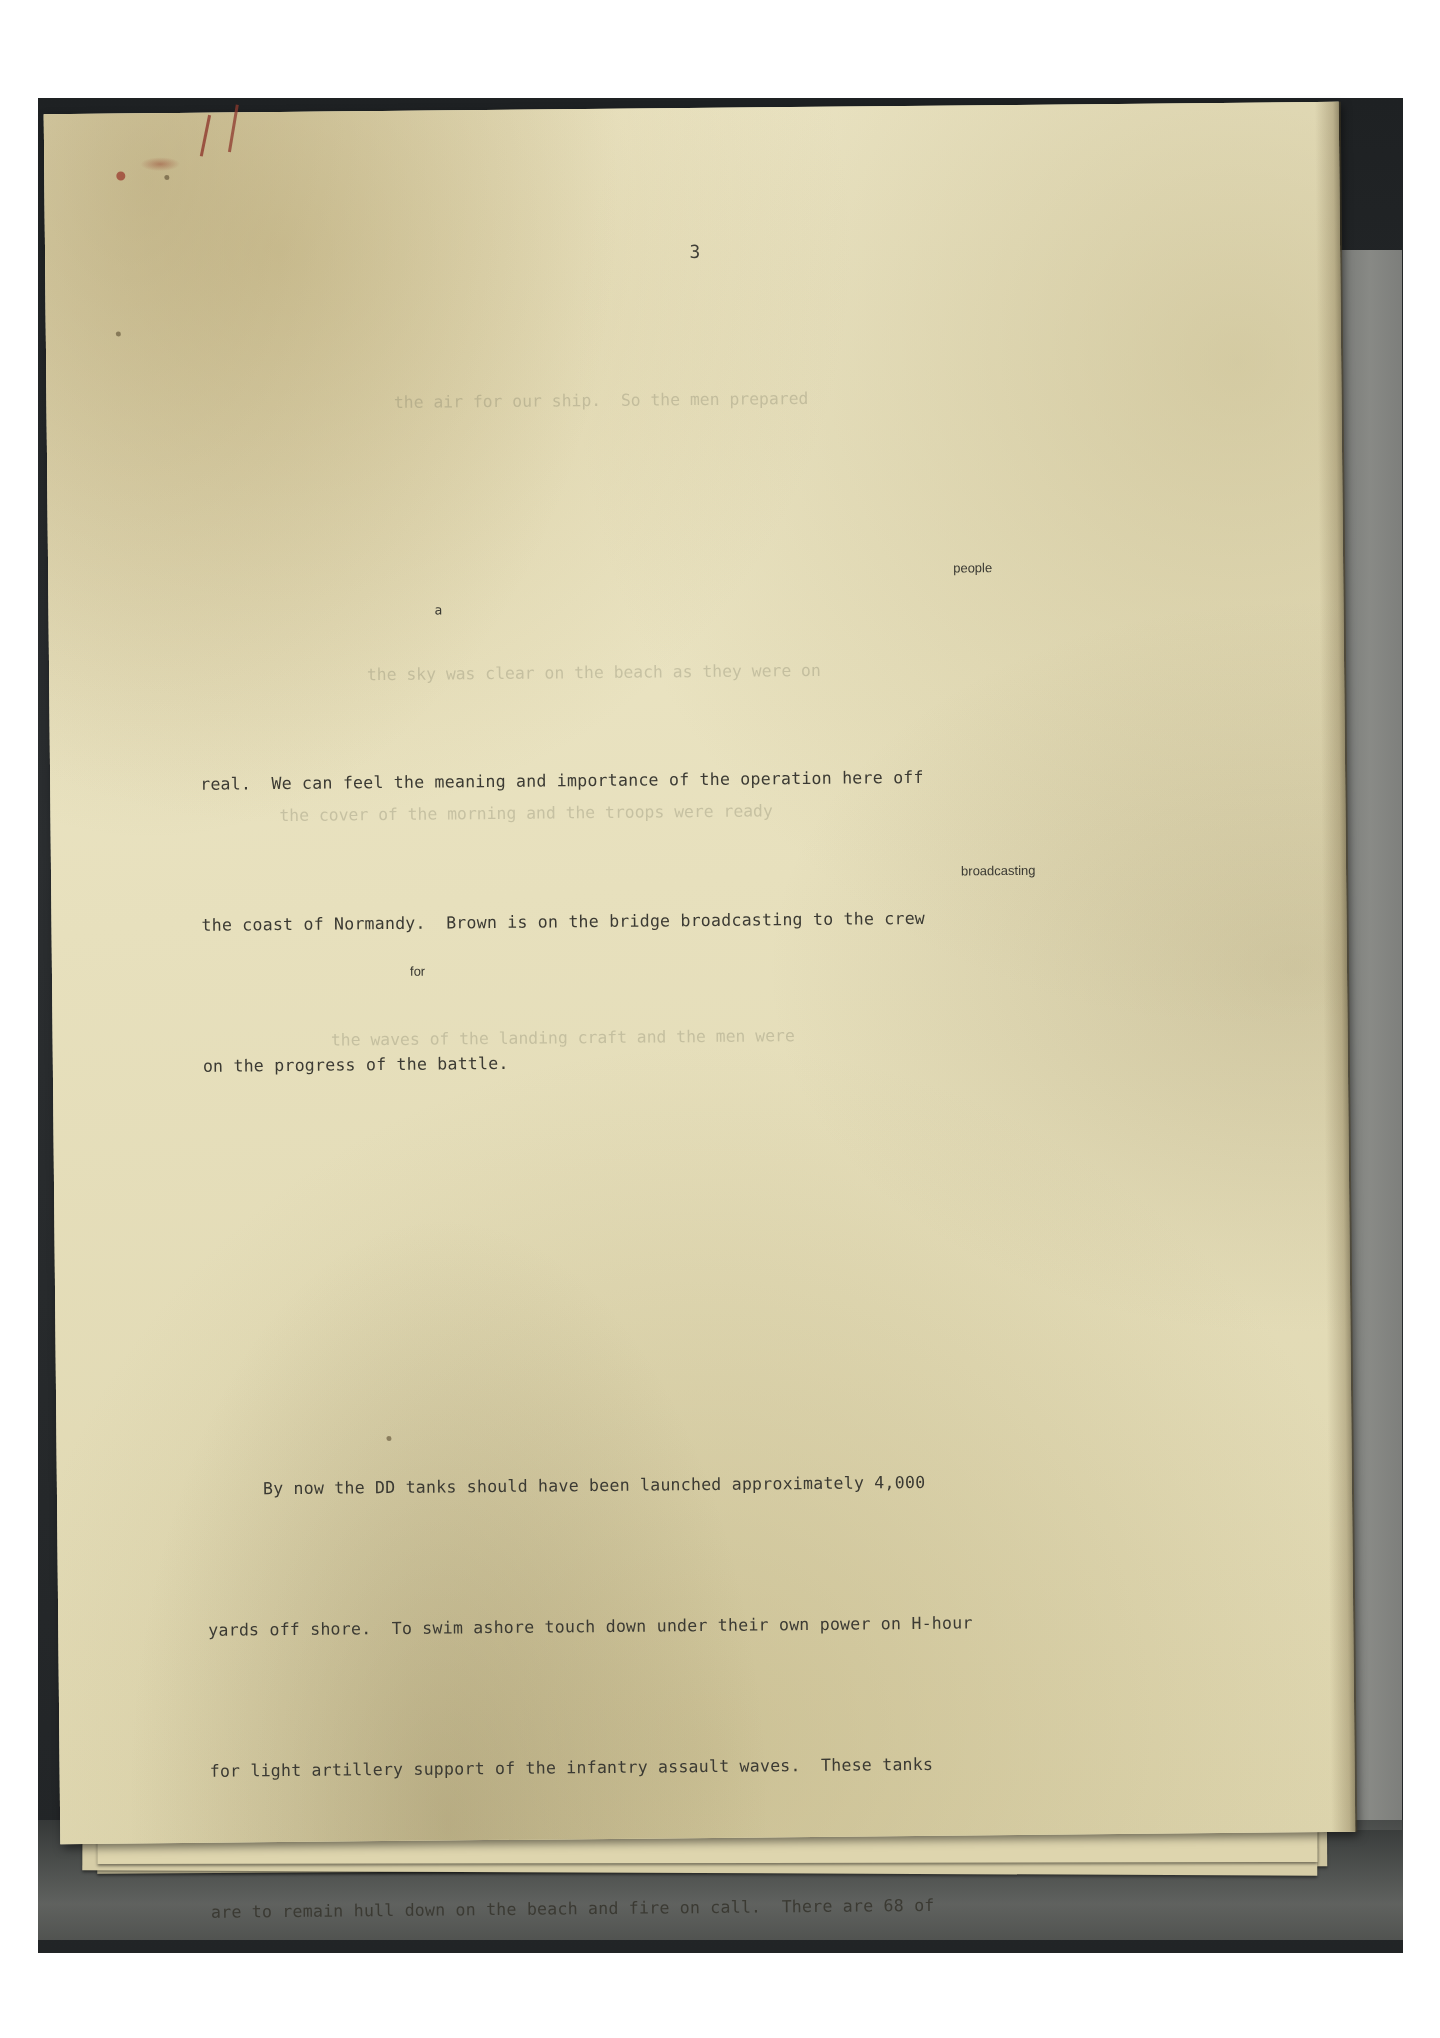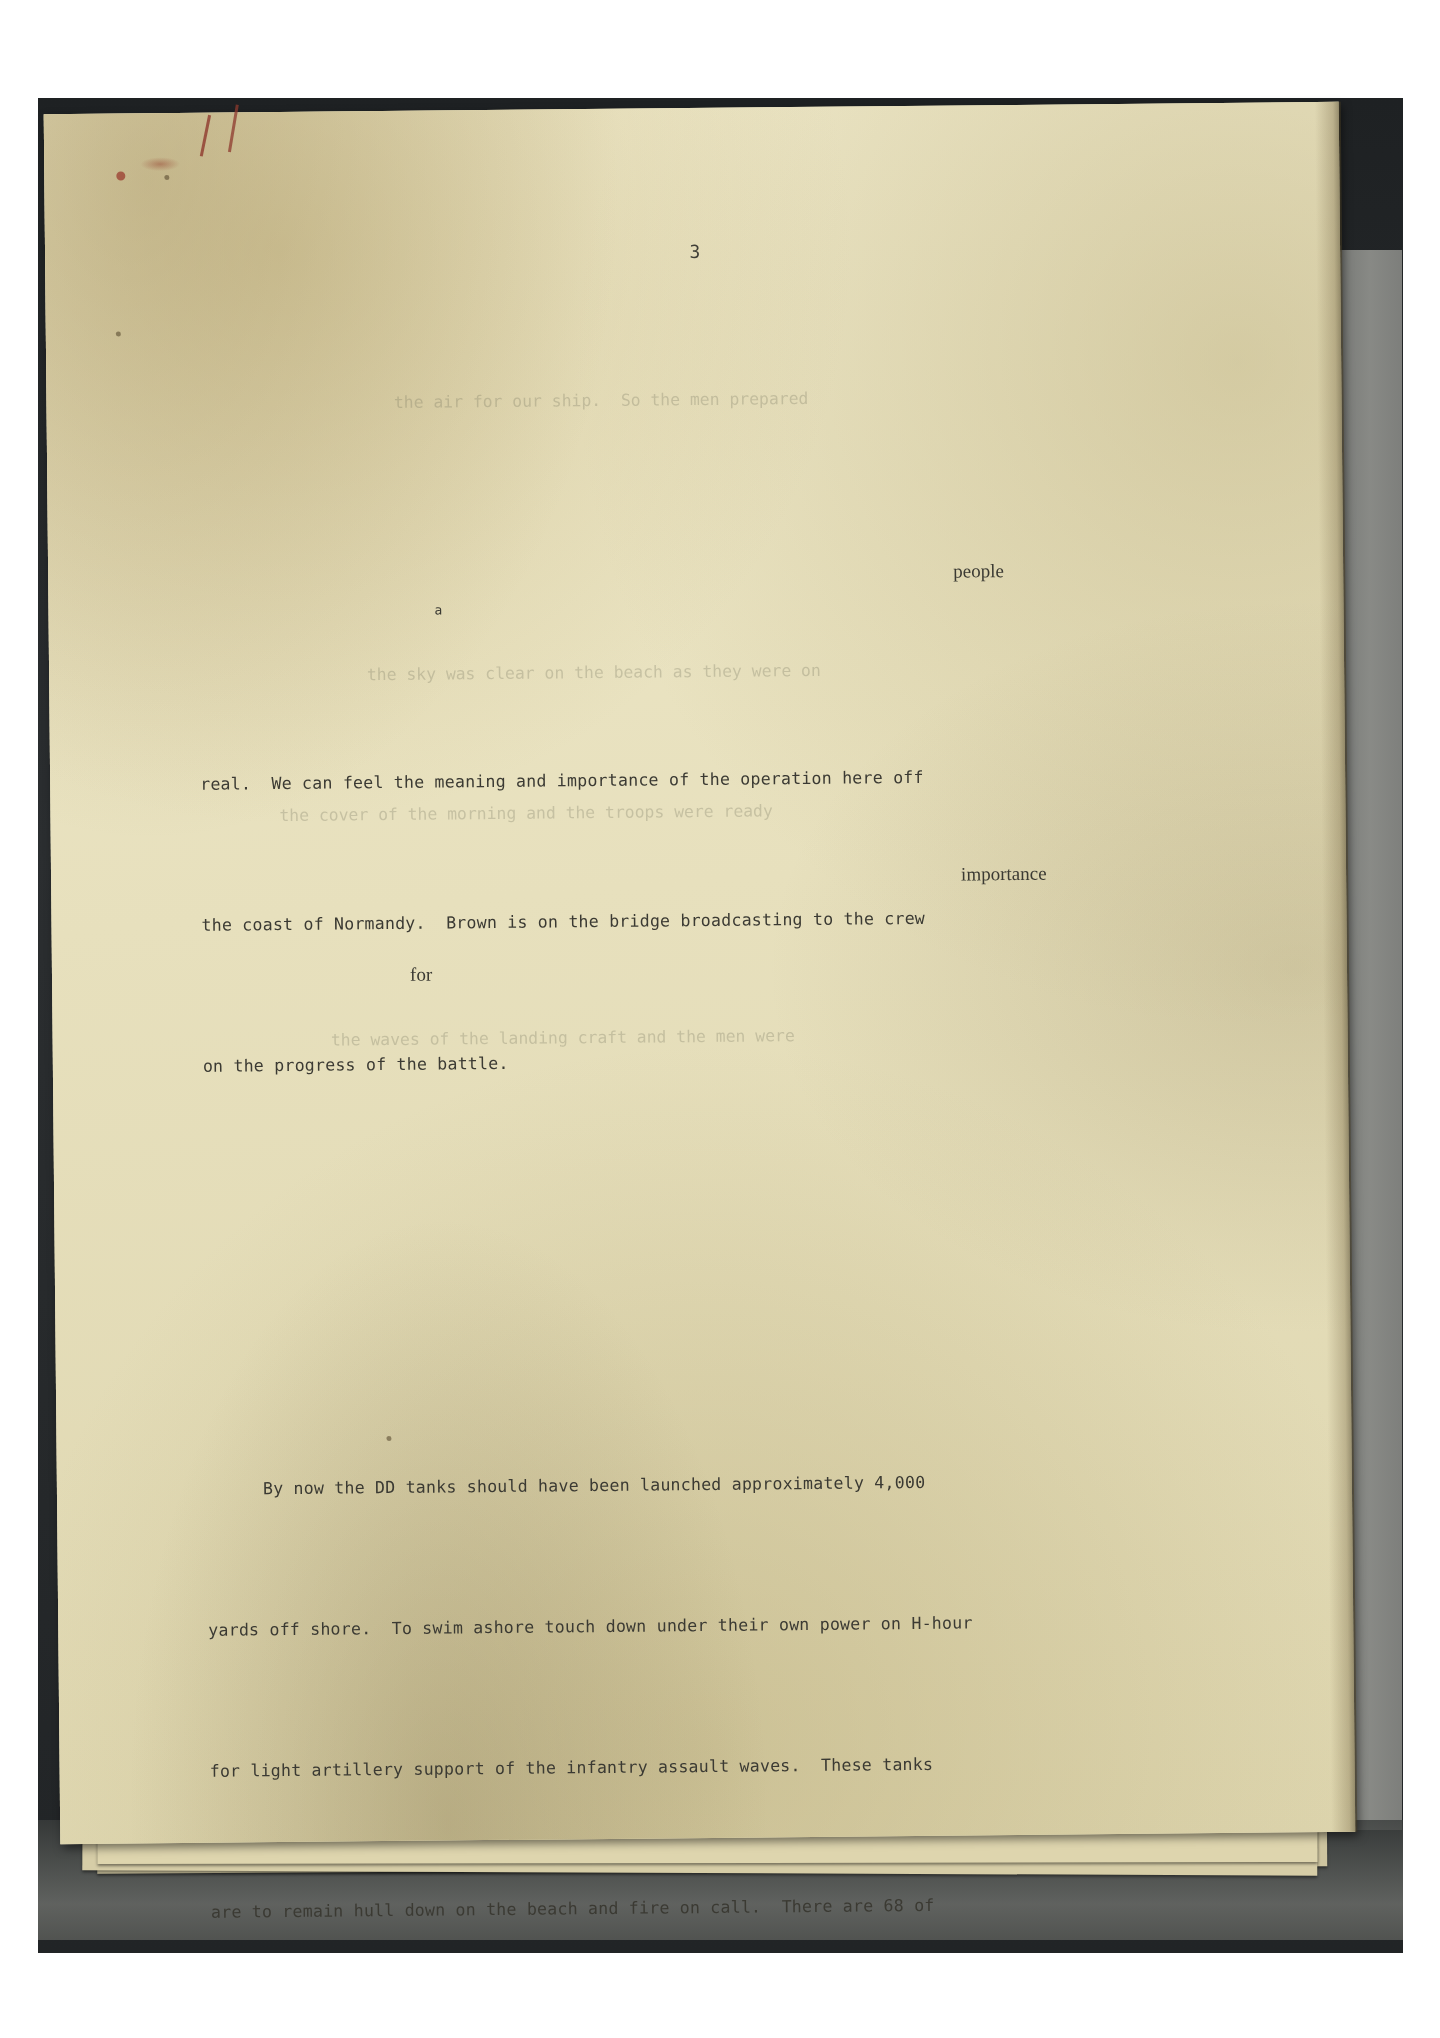--- a/index.html
+++ b/index.html
@@ -182,22 +182,22 @@
     font-size: 16.4px;
     line-height: 47px;
     color: rgba(110,110,90,.28);
     white-space: pre-wrap;
     pointer-events: none;
   }
 
   
   .above {
     position: absolute;
-    font-family: Liberation Serif, serif;
-    font-size: 19px;
+    font-family: Liberation Sans, sans-serif;
+    font-size: 13px;
     color: #3b3a33;
     white-space: pre;
   }
   .caret {
     position: absolute;
     font-family: "DejaVu Sans Mono", monospace;
     font-size: 13px;
     color: #3b3a33;
   }
 </style>
@@ -255,16 +255,16 @@
 
       
       
 
       
       
     </div>
 
     <div class="above" style="left:905px; top:455px;">people</div>
     <div class="caret" style="left:386px; top:492px;">a</div>
-    <div class="above" style="left:910px; top:758px;">importance</div>
+    <div class="above" style="left:910px; top:758px;">broadcasting</div>
     <div class="above" style="left:358px; top:853px;">for</div>
   </div>
 </div>
 
 </body></html>

